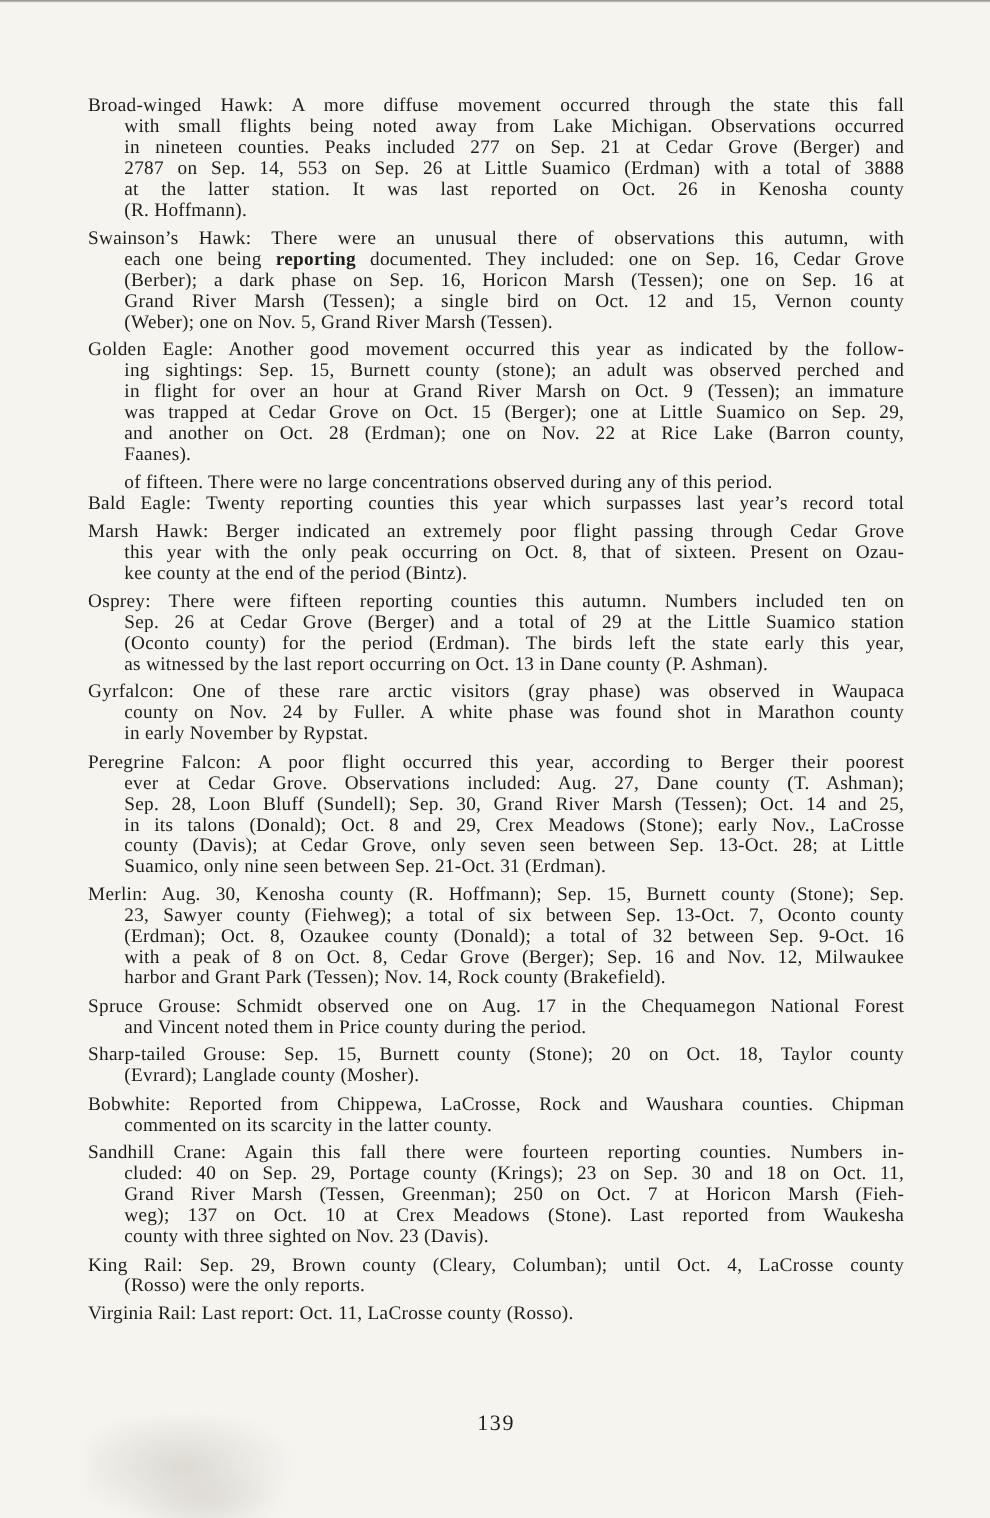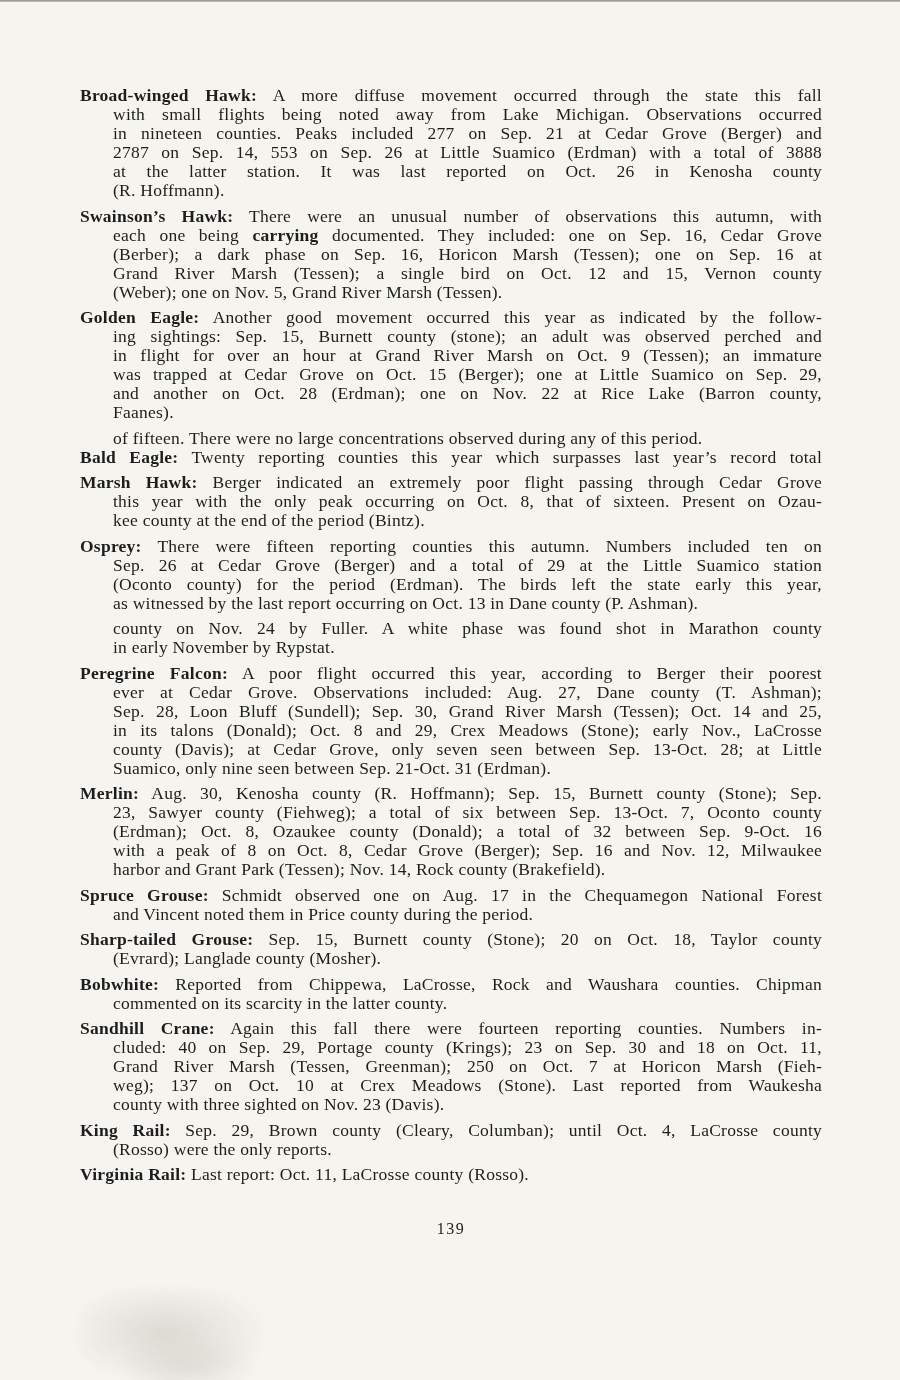--- a/index.html
+++ b/index.html
@@ -38,29 +38,29 @@
     text-align-last: justify;
     padding-left: 33px;
   }
   .line.first {
     padding-left: 0;
   }
   .line.lastline {
     text-align-last: left;
   }
   .term {
-    font-weight: bold;
+    font-weight: normal;
   }
   .page-number {
     position: absolute;
-    top: 1220px;
+    top: 1283px;
     left: 80px;
     width: 742px;
     text-align: center;
-    font-size: 16px;
+    font-size: 20px;
     letter-spacing: 1.5px;
   }
   .smudge-a {
     position: absolute;
     left: 80px;
     top: 1290px;
     width: 190px;
     height: 95px;
     background: radial-gradient(ellipse at 45% 45%, rgba(200,196,188,0.55), rgba(200,196,188,0) 70%);
     filter: blur(4px);
@@ -85,22 +85,22 @@
 <div class="text-block" id="text-block">
     <div class="para">
     <div class="line first"><span class="term">Broad-winged Hawk:</span> <span class="rest">A more diffuse movement occurred through the state this fall</span></div>
   <div class="line cont">with small flights being noted away from Lake Michigan. Observations occurred</div>
       <div class="line cont">in nineteen counties. Peaks included 277 on Sep. 21 at Cedar Grove (Berger) and</div>
       <div class="line cont">2787 on Sep. 14, 553 on Sep. 26 at Little Suamico (Erdman) with a total of 3888</div>
       <div class="line cont">at the latter station. It was last reported on Oct. 26 in Kenosha county</div>
       <div class="line cont lastline">(R. Hoffmann).</div>
     </div>
     <div class="para">
-    <div class="line first"><span class="term">Swainson’s Hawk:</span> <span class="rest">There were an unusual number of observations this autumn, with</span></div>
-  <div class="line cont">each one being <b>carrying</b> documented. They included: one on Sep. 16, Cedar Grove</div>
+    <div class="line first"><span class="term">Swainson’s Hawk:</span> <span class="rest">There were an unusual there of observations this autumn, with</span></div>
+  <div class="line cont">each one being <b>reporting</b> documented. They included: one on Sep. 16, Cedar Grove</div>
       <div class="line cont">(Berber); a dark phase on Sep. 16, Horicon Marsh (Tessen); one on Sep. 16 at</div>
       <div class="line cont">Grand River Marsh (Tessen); a single bird on Oct. 12 and 15, Vernon county</div>
       <div class="line cont lastline">(Weber); one on Nov. 5, Grand River Marsh (Tessen).</div>
     </div>
     <div class="para">
     <div class="line first"><span class="term">Golden Eagle:</span> <span class="rest">Another good movement occurred this year as indicated by the follow-</span></div>
   <div class="line cont">ing sightings: Sep. 15, Burnett county (stone); an adult was observed perched and</div>
       <div class="line cont">in flight for over an hour at Grand River Marsh on Oct. 9 (Tessen); an immature</div>
       <div class="line cont">was trapped at Cedar Grove on Oct. 15 (Berger); one at Little Suamico on Sep. 29,</div>
       <div class="line cont">and another on Oct. 28 (Erdman); one on Nov. 22 at Rice Lake (Barron county,</div>
@@ -115,20 +115,21 @@
   <div class="line cont">this year with the only peak occurring on Oct. 8, that of sixteen. Present on Ozau-</div>
       <div class="line cont lastline">kee county at the end of the period (Bintz).</div>
     </div>
     <div class="para">
     <div class="line first"><span class="term">Osprey:</span> <span class="rest">There were fifteen reporting counties this autumn. Numbers included ten on</span></div>
   <div class="line cont">Sep. 26 at Cedar Grove (Berger) and a total of 29 at the Little Suamico station</div>
       <div class="line cont">(Oconto county) for the period (Erdman). The birds left the state early this year,</div>
       <div class="line cont lastline">as witnessed by the last report occurring on Oct. 13 in Dane county (P. Ashman).</div>
     </div>
     <div class="para">
+    <div class="line first"><span class="term">Gyrfalcon:</span> <span class="rest">One of these rare arctic visitors (gray phase) was observed in Waupaca</span></div>
   <div class="line cont">county on Nov. 24 by Fuller. A white phase was found shot in Marathon county</div>
       <div class="line cont lastline">in early November by Rypstat.</div>
     </div>
     <div class="para">
     <div class="line first"><span class="term">Peregrine Falcon:</span> <span class="rest">A poor flight occurred this year, according to Berger their poorest</span></div>
   <div class="line cont">ever at Cedar Grove. Observations included: Aug. 27, Dane county (T. Ashman);</div>
       <div class="line cont">Sep. 28, Loon Bluff (Sundell); Sep. 30, Grand River Marsh (Tessen); Oct. 14 and 25,</div>
       <div class="line cont">in its talons (Donald); Oct. 8 and 29, Crex Meadows (Stone); early Nov., LaCrosse</div>
       <div class="line cont">county (Davis); at Cedar Grove, only seven seen between Sep. 13-Oct. 28; at Little</div>
       <div class="line cont lastline">Suamico, only nine seen between Sep. 21-Oct. 31 (Erdman).</div>

